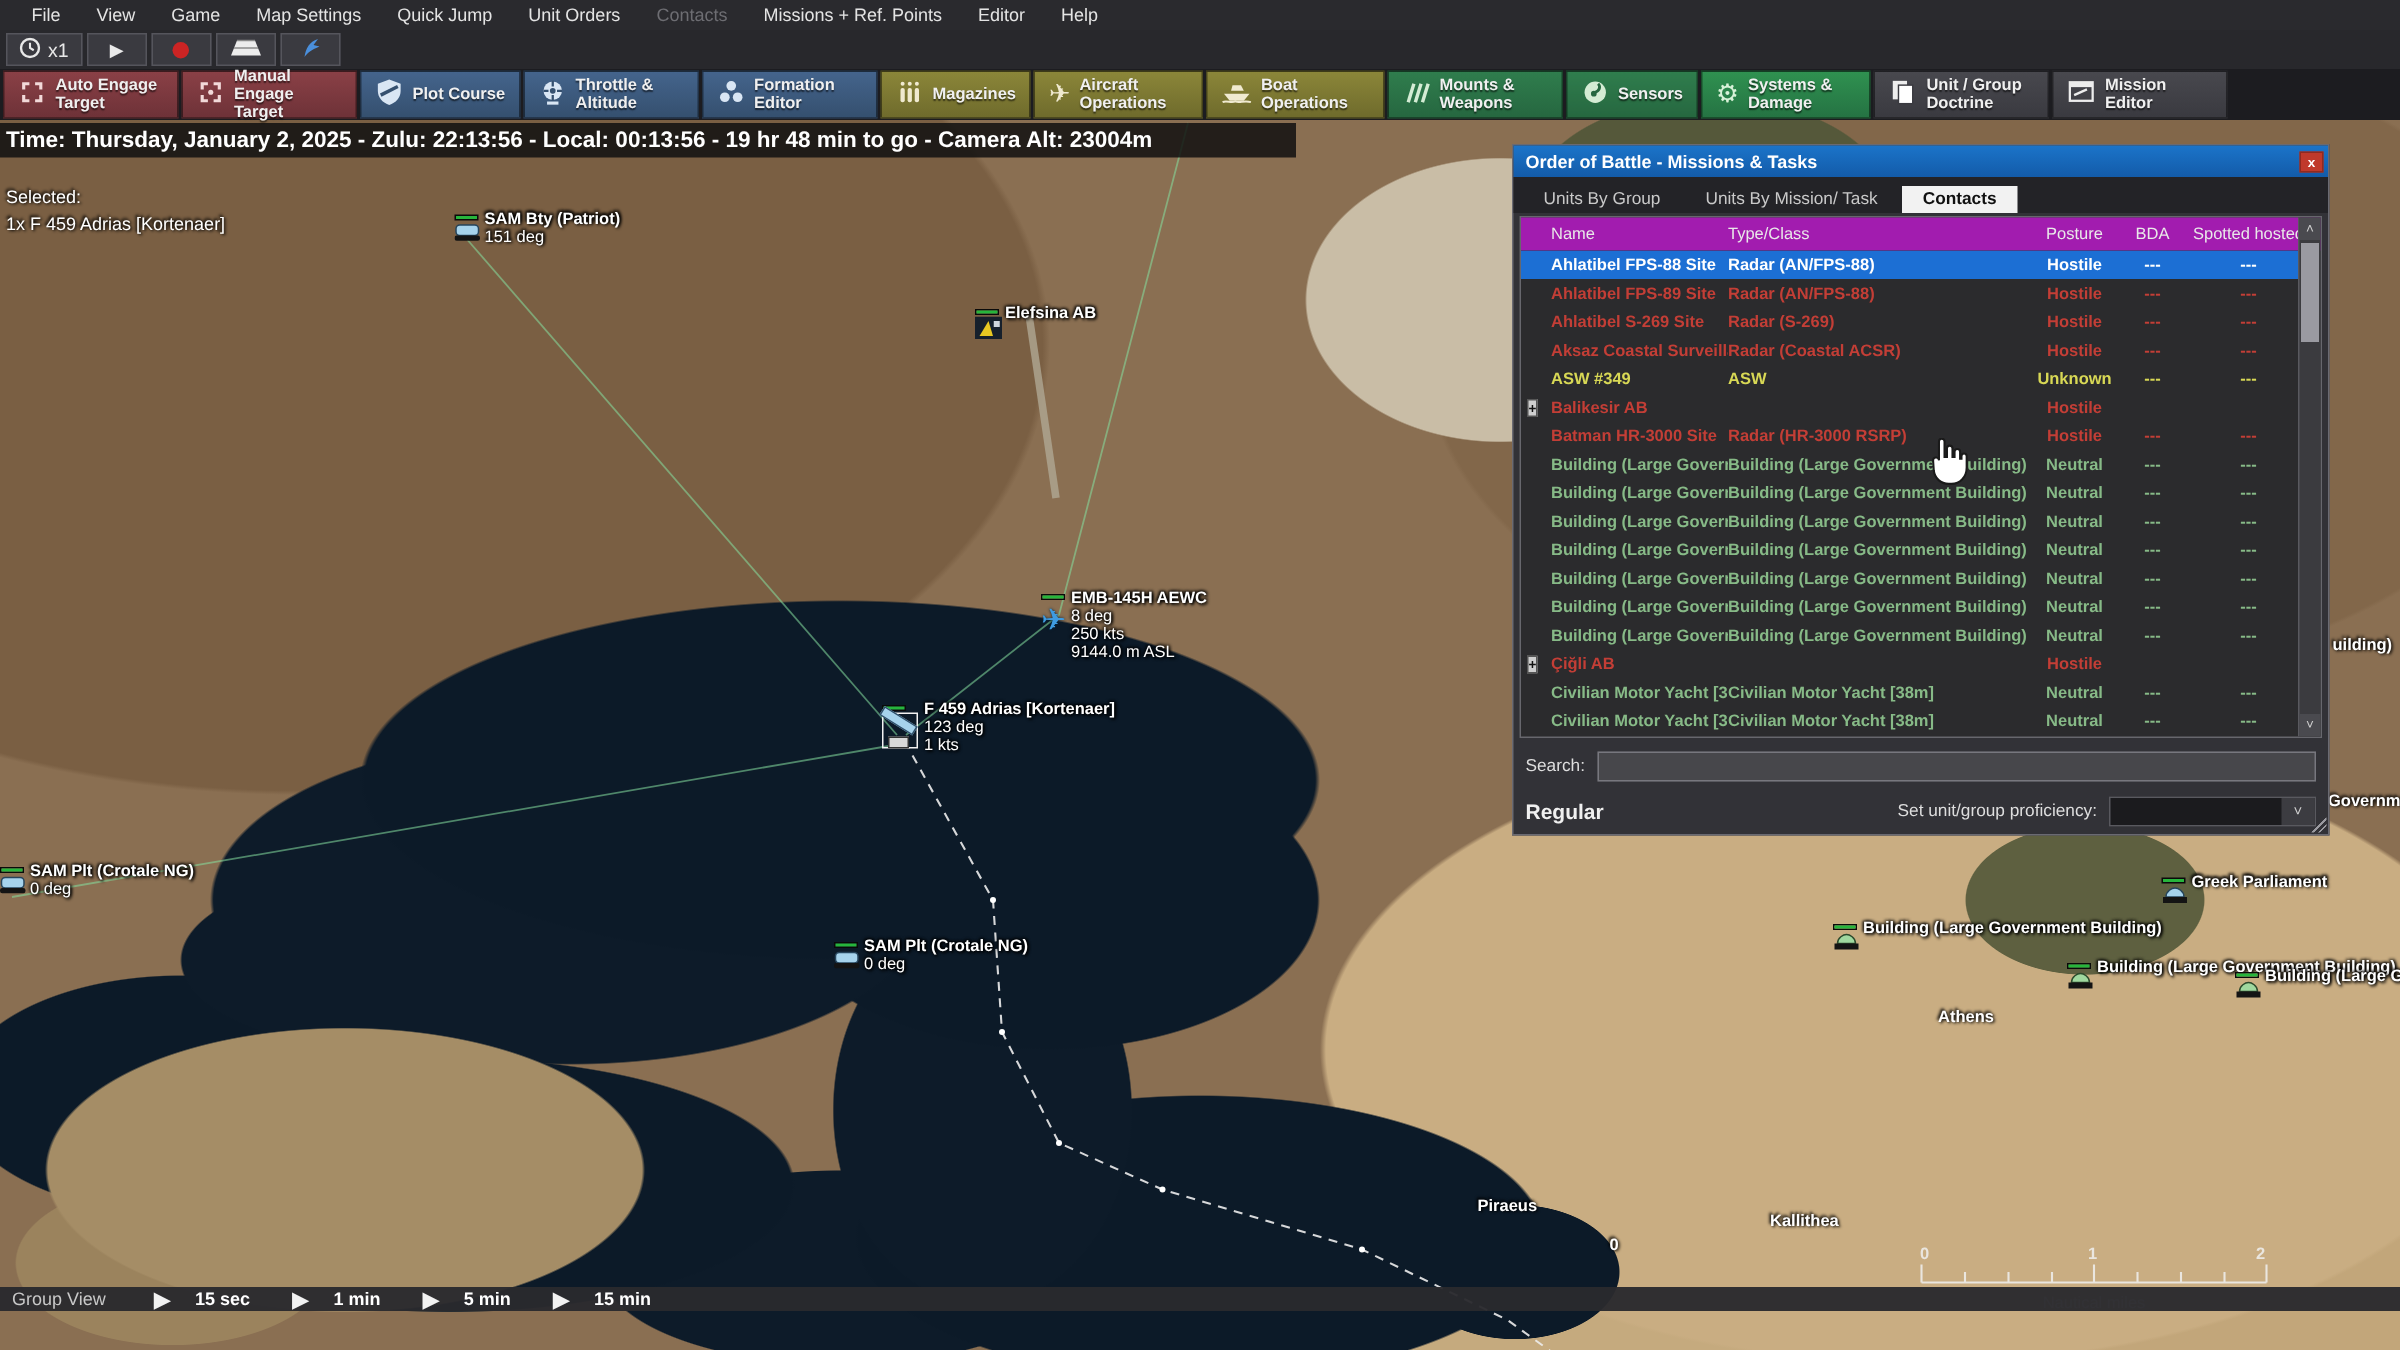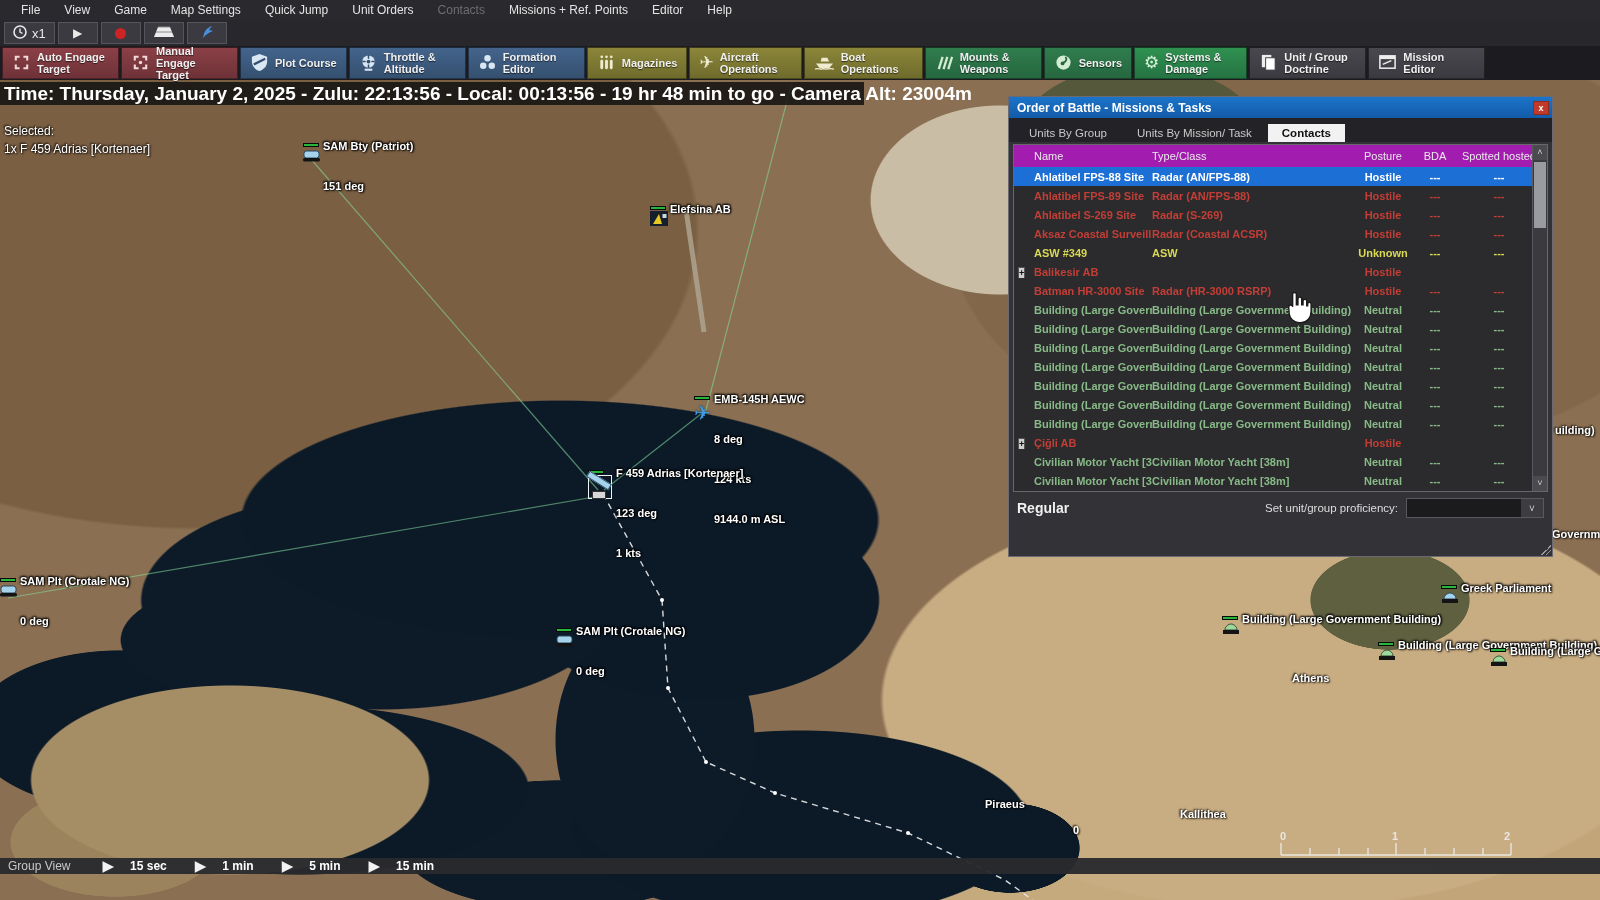--- a/index.html
+++ b/index.html
@@ -57,32 +57,32 @@
       radial-gradient(ellipse 130px 95px at 1000px 120px, #c9bda6 99%, transparent 100%),
       radial-gradient(ellipse 400px 210px at 1280px 620px, #c9ad82 99%, transparent 100%),
       radial-gradient(ellipse 280px 190px at 1500px 710px, #c2a67a 99%, transparent 100%),
       radial-gradient(ellipse 300px 200px at 1180px 850px, #c5aa7e 99%, transparent 100%),
       radial-gradient(ellipse 380px 220px at 1330px 160px, #82674a 99%, transparent 100%),
       radial-gradient(ellipse 500px 300px at 200px 150px, #7a5f43 99%, transparent 100%);
   }
   .overlay { position:absolute; left:0; top:0; z-index:1; }
 
   .timebar { position:absolute; left:0; top:2px; width:864px; height:23px; z-index:4;
-    background:rgba(16,16,16,.85); color:#fff; font-size:19px; font-weight:bold;
+    background:rgba(16,16,16,.85); color:#fff; font-size:15px; font-weight:bold;
     display:flex; align-items:center; padding-left:4px; white-space:nowrap; }
   .selblock { position:absolute; left:4px; top:28px; z-index:4; color:#fff; font-size:12px;
     text-shadow:1px 1px 2px #000, -1px -1px 2px #000;margin-top:16px; }
   .selblock .u { margin-top:4px; }
 
   .map-unit { position:absolute; z-index:3; }
   .hp { width:16px; height:4px; background:#0a0a0a; border:1px solid #0a0a0a; margin-bottom:1px; }
   .hp > i { display:block; height:2px; background:#27b53c; }
   .u-label { position:absolute; left:20px; top:-3px; color:#fff; font-size:11px; font-weight:bold;
     white-space:nowrap; text-shadow:1px 1px 2px #000, -1px -1px 2px #000, 1px -1px 2px #000; }
-  .u-label .iline { font-weight:bold;margin-top:28px; }
+  .u-label .iline { font-weight:normal; }
   .map-unit.sel .u-label { left:28px; }
   .selbox { width:24px; height:24px; border:1px solid #f2f2f2; position:relative; }
   .selbox .hull { position:absolute; left:-3px; top:1px; width:26px; height:7px;
     background:#a6d3ec; transform:rotate(32deg); border:1px solid #30506a; }
   .selbox .dock { position:absolute; left:3px; bottom:-1px; width:14px; height:8px;
     background:#d8d8d8; border:1px solid #333; }
   .plane { color:#3f9be0; font-size:20px; text-shadow:0 0 2px #04223a; }
 
   .map-place { position:absolute; z-index:2; color:#fff; font-size:11px; font-weight:bold;
     white-space:nowrap; text-shadow:1px 1px 2px #000, -1px -1px 2px #000; }
@@ -383,21 +383,21 @@
         </div>
       </div>
       <div class="map-unit" style="left: 694px; top: 316px;">
         <div class="hp">
           <i></i>
         </div>
         <div><span class="plane">✈</span></div>
         <div class="u-label">
           <div>EMB-145H AEWC</div>
           <div class="iline">8 deg</div>
-          <div class="iline">124 kts</div>
+          <div class="iline">250 kts</div>
           <div class="iline">9144.0 m ASL</div>
         </div>
       </div>
       <div class="map-unit sel" style="left: 588px; top: 390px;">
         <div class="hp">
           <i></i>
         </div>
         <div>
           <div class="selbox">
             <span class="hull"></span>
@@ -695,20 +695,24 @@
           <span class="b">---</span>
           <span class="s">---</span>
         </div>
       </div>
     <div class="vscroll">
       <div class="a up">˄</div>
       <div class="thumb"></div>
       <div class="a dn">˅</div>
     </div>
   </div>
+  <div class="dlg-search">
+    <span class="sl">Search:</span>
+    <input type="text" value="" style="">
+  </div>
   <div class="dlg-foot">
     <span class="reg">Regular</span>
     <span class="right">
       <span class="pl">Set unit/group proficiency:</span>
       <span class="selbox2">
         <span></span>
         <span class="chev">˅</span>
       </span>
     </span>
   </div>

